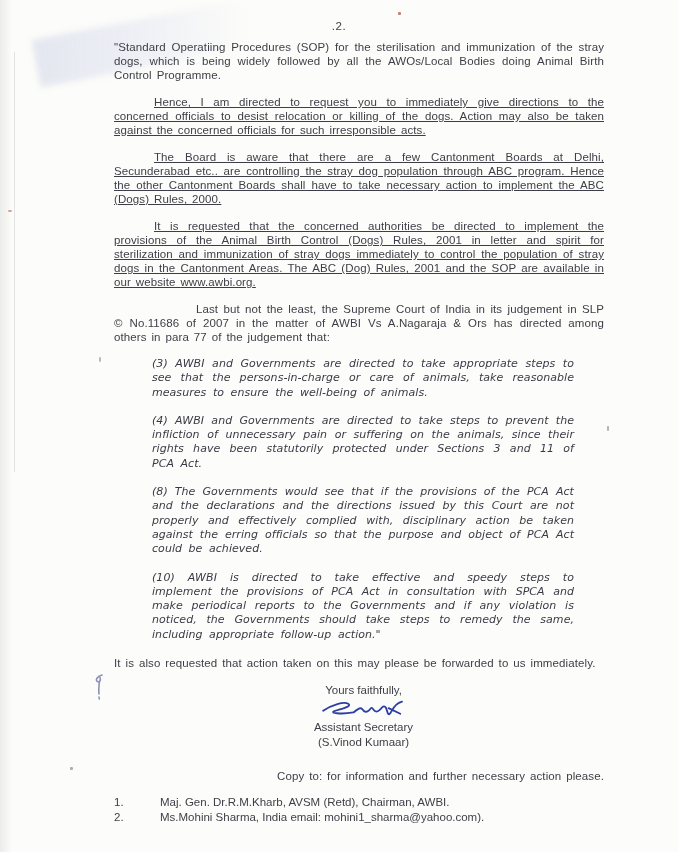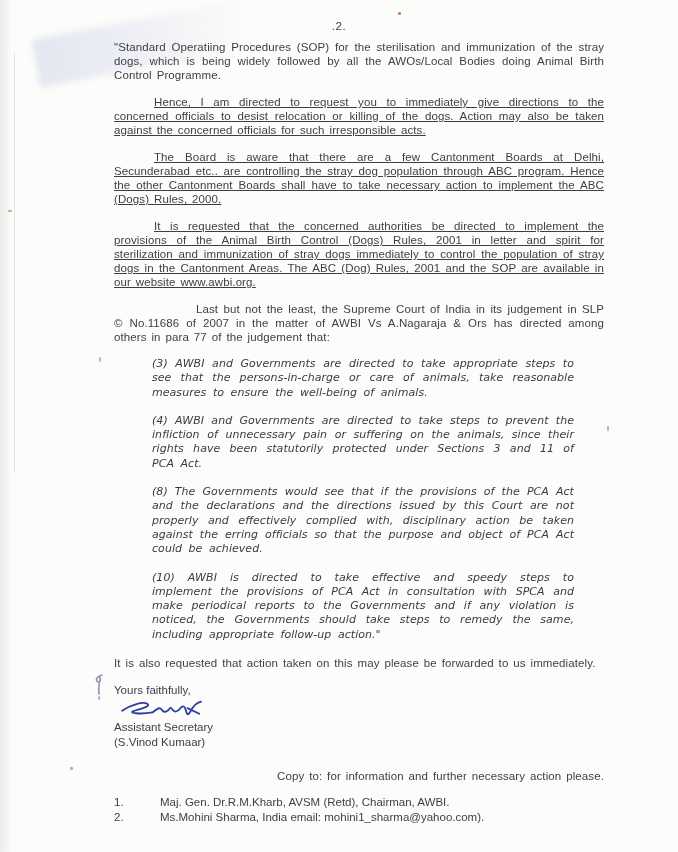--- a/index.html
+++ b/index.html
@@ -44,21 +44,21 @@
     margin:4px 30px 14px 38px;
     font-family:"DejaVu Sans", sans-serif;
     font-style:italic;
     font-size:11px;line-height:14.3px;
     text-align:justify;word-spacing:3px;letter-spacing:0.05px;
     color:#3a3a46;
   }
   .note{margin-top:3px;margin-bottom:13px;}
   .closing{
     margin-top:11px;
-    text-align:left;
+    text-align:center;
     margin-right:-9px;
     line-height:15px;
   }
   .closing .sig{height:26px;margin:-2px 2px -6px 0;}
   .copy{margin-top:19px;}
   .copy-heading{margin-bottom:12px;text-align:right;}
   .copy-row{display:flex;line-height:15px;margin:0;}
   .copy-row .num{width:46px;flex:0 0 46px;}
   .penmark{position:absolute;left:88px;top:672px;}
 </style>

